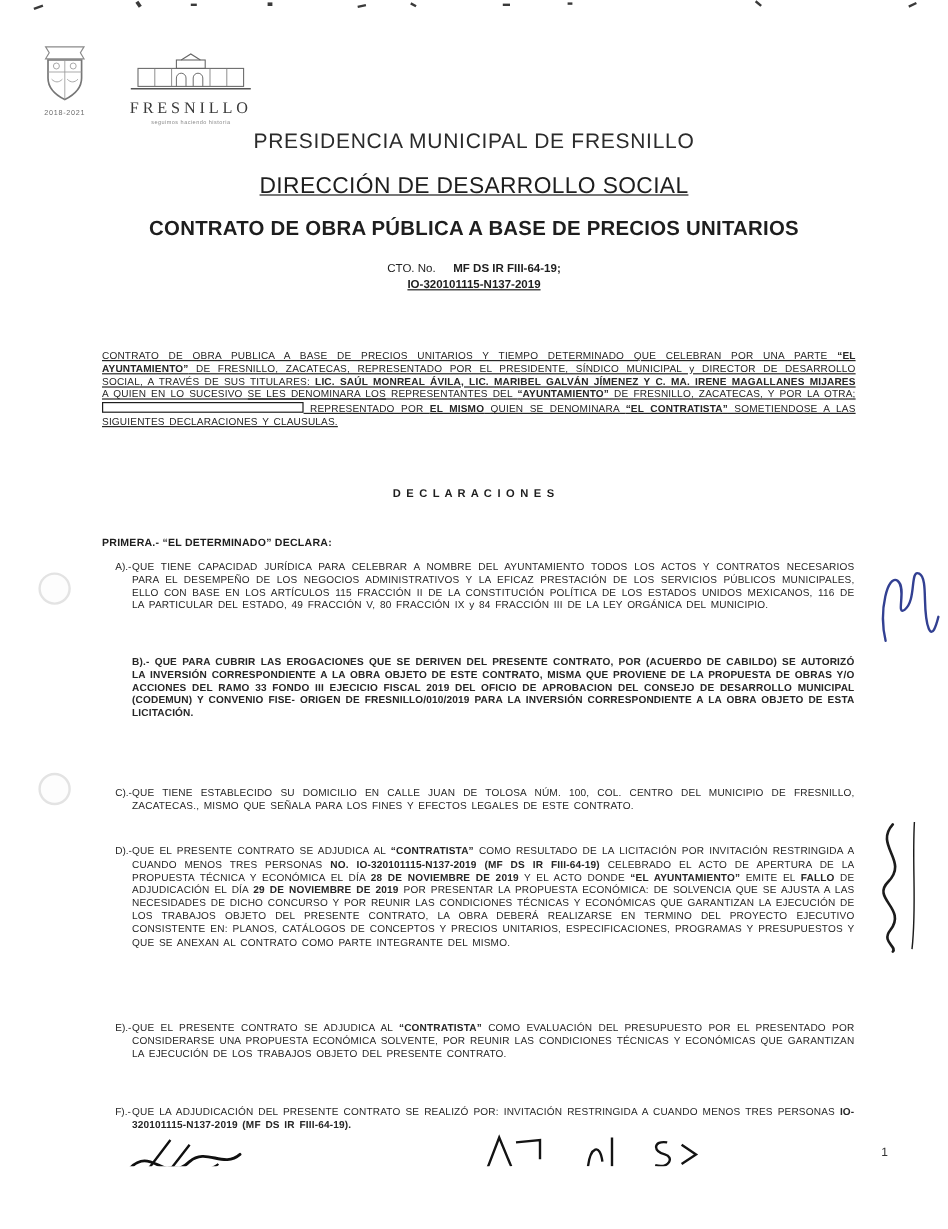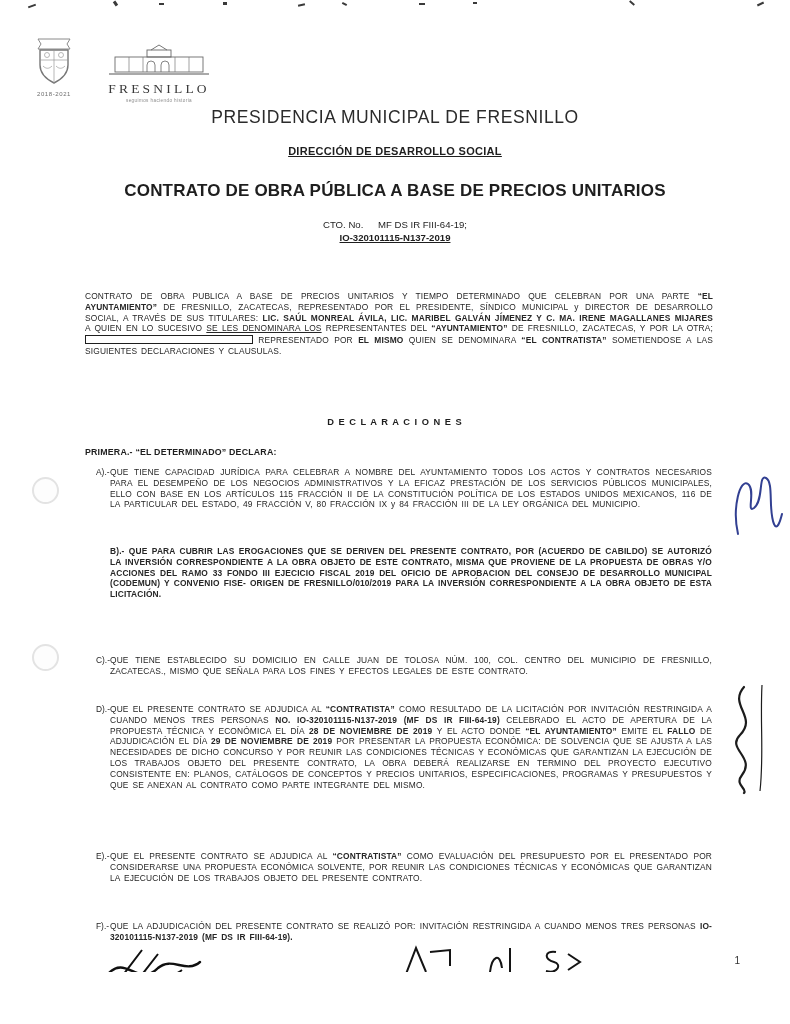--- a/index.html
+++ b/index.html
@@ -4,29 +4,29 @@
 <style>
   * { margin:0; padding:0; box-sizing:border-box; }
   html,body { background:#ffffff; }
   .page {
     position:relative; width:790px; height:972px; margin:0 auto;
     background:#fff; overflow:hidden; color:#1e1e1e;
     font-family:"Liberation Sans", sans-serif;
   }
   .center { position:absolute; left:0; right:0; text-align:center; }
   .title { top:107px; font-size:17.5px; letter-spacing:.6px; color:#2b2b2b; }
-  .subtitle { top:145px; font-size:11px; font-weight:700; text-decoration:underline; letter-spacing:.3px; }
+  .subtitle { top:145px; font-size:19px; font-weight:400; text-decoration:underline; letter-spacing:.3px; }
   .contract-type { top:181px; font-size:17px; font-weight:700; letter-spacing:.2px; }
   .cto-line { top:219px; font-size:9.6px; }
-  .cto-line .num { font-weight:400;padding-left:12px; }
+  .cto-line .num { font-weight:700;padding-left:12px; }
   .io-line { top:232px; font-size:9.6px; font-weight:700; }
   .io-line span { text-decoration:underline; }
   .bodytext { font-size:8.4px; line-height:10.8px; text-align:justify; letter-spacing:.15px; word-spacing:1.4px; color:#262626; }
-  .intro { position:absolute; left:85px; width:628px; top:291px; }
-  .decl-title { top:417px; font-size:9.3px; font-weight:700; letter-spacing:1px; }
+  .intro { position:absolute; left:85px; width:628px; top:291px;text-decoration:underline; }
+  .decl-title { top:406px; font-size:9.3px; font-weight:700; letter-spacing:1px; }
   .primera { position:absolute; left:85px; top:447px; font-size:8.8px; font-weight:700; letter-spacing:.2px; }
   .item { position:absolute; left:96px; width:616px; }
   .ilabel { position:absolute; left:0; top:0; font-size:8.4px; }
   .ibody { margin-left:14px; }
   .b { font-weight:700; }
   .u { text-decoration:underline; }
   .redact { display:inline-block; width:168px; height:9px; border:1.2px solid #1d1d1d; vertical-align:baseline; transform:translateY(1px); background:#fff; }
   .punch { position:absolute; left:32px; width:27px; height:27px; border-radius:50%; border:2px solid #e3e3e3; background:#fdfdfd; }
   .punch.p1 { top:477px; } .punch.p2 { top:644px; }
   .page-number { position:absolute; right:50px; top:955px; font-size:10px; color:#333; }

